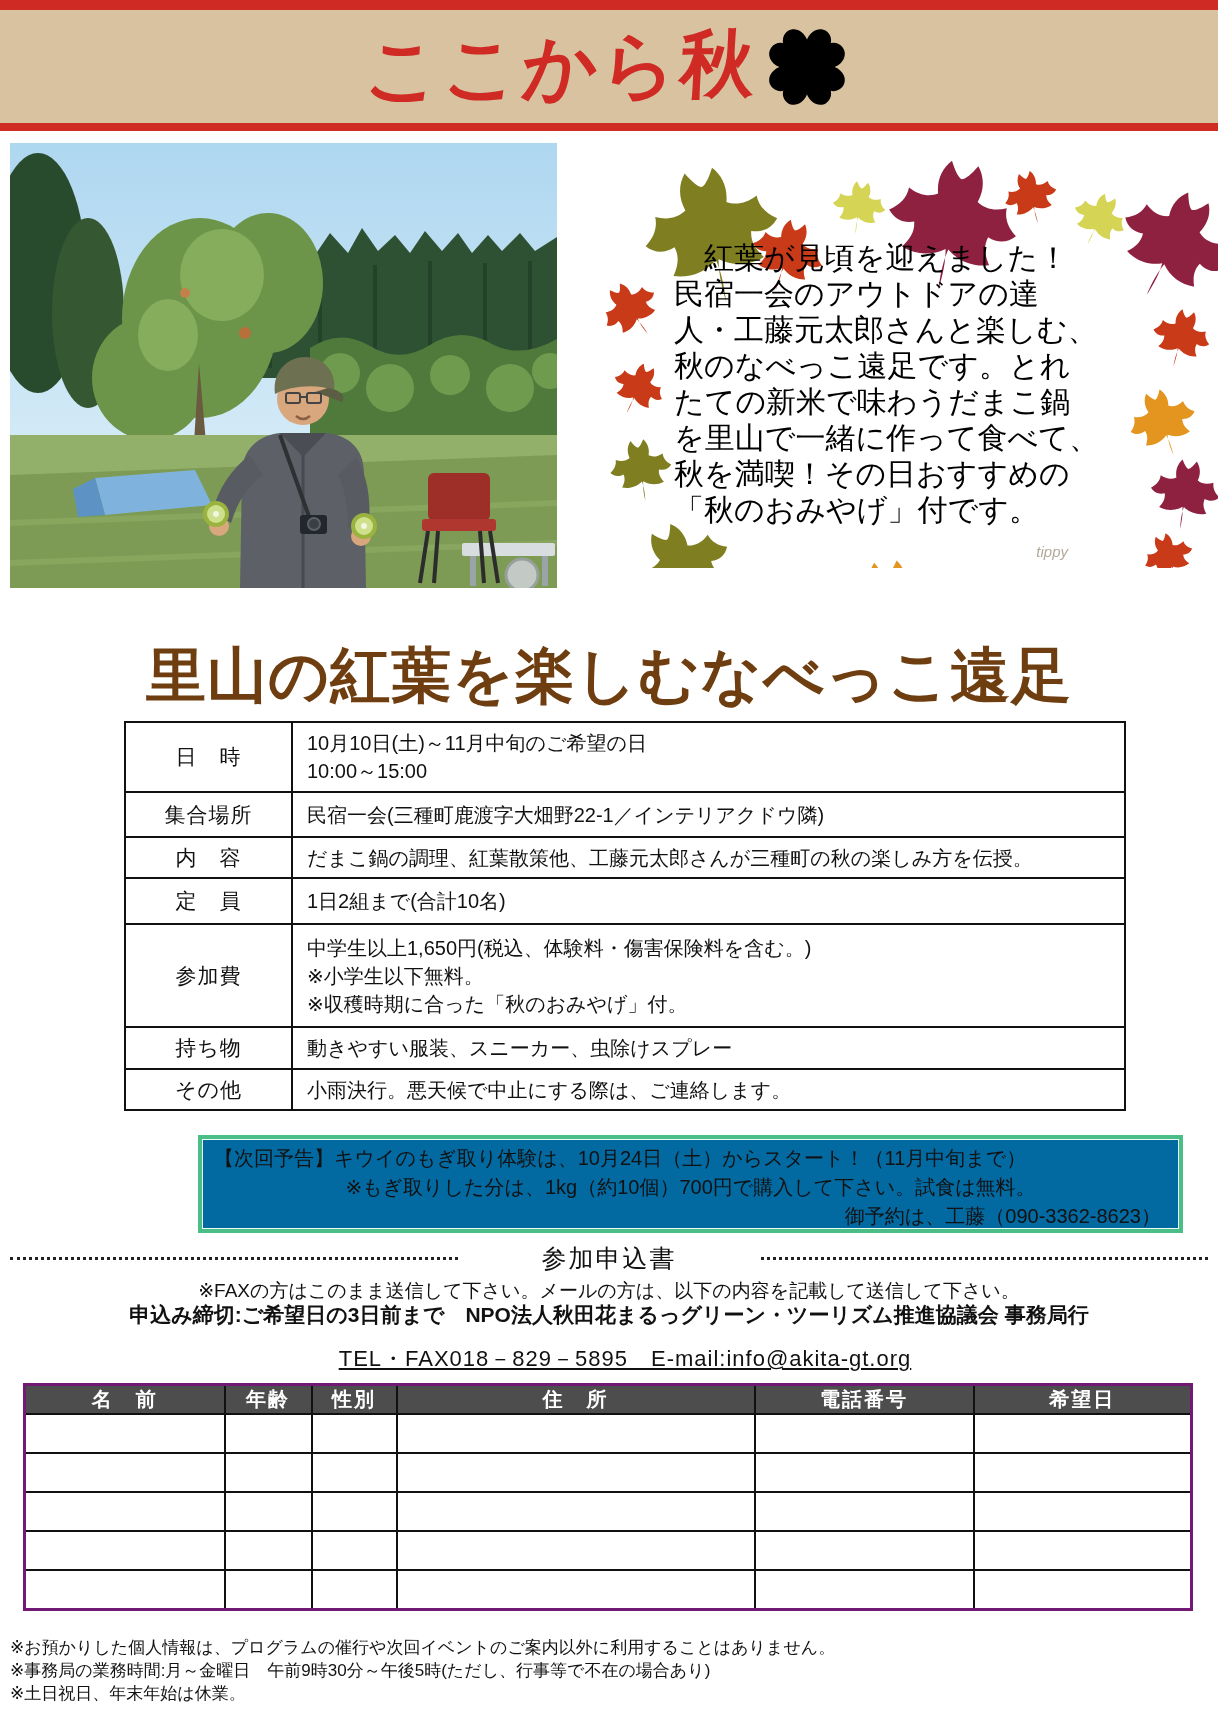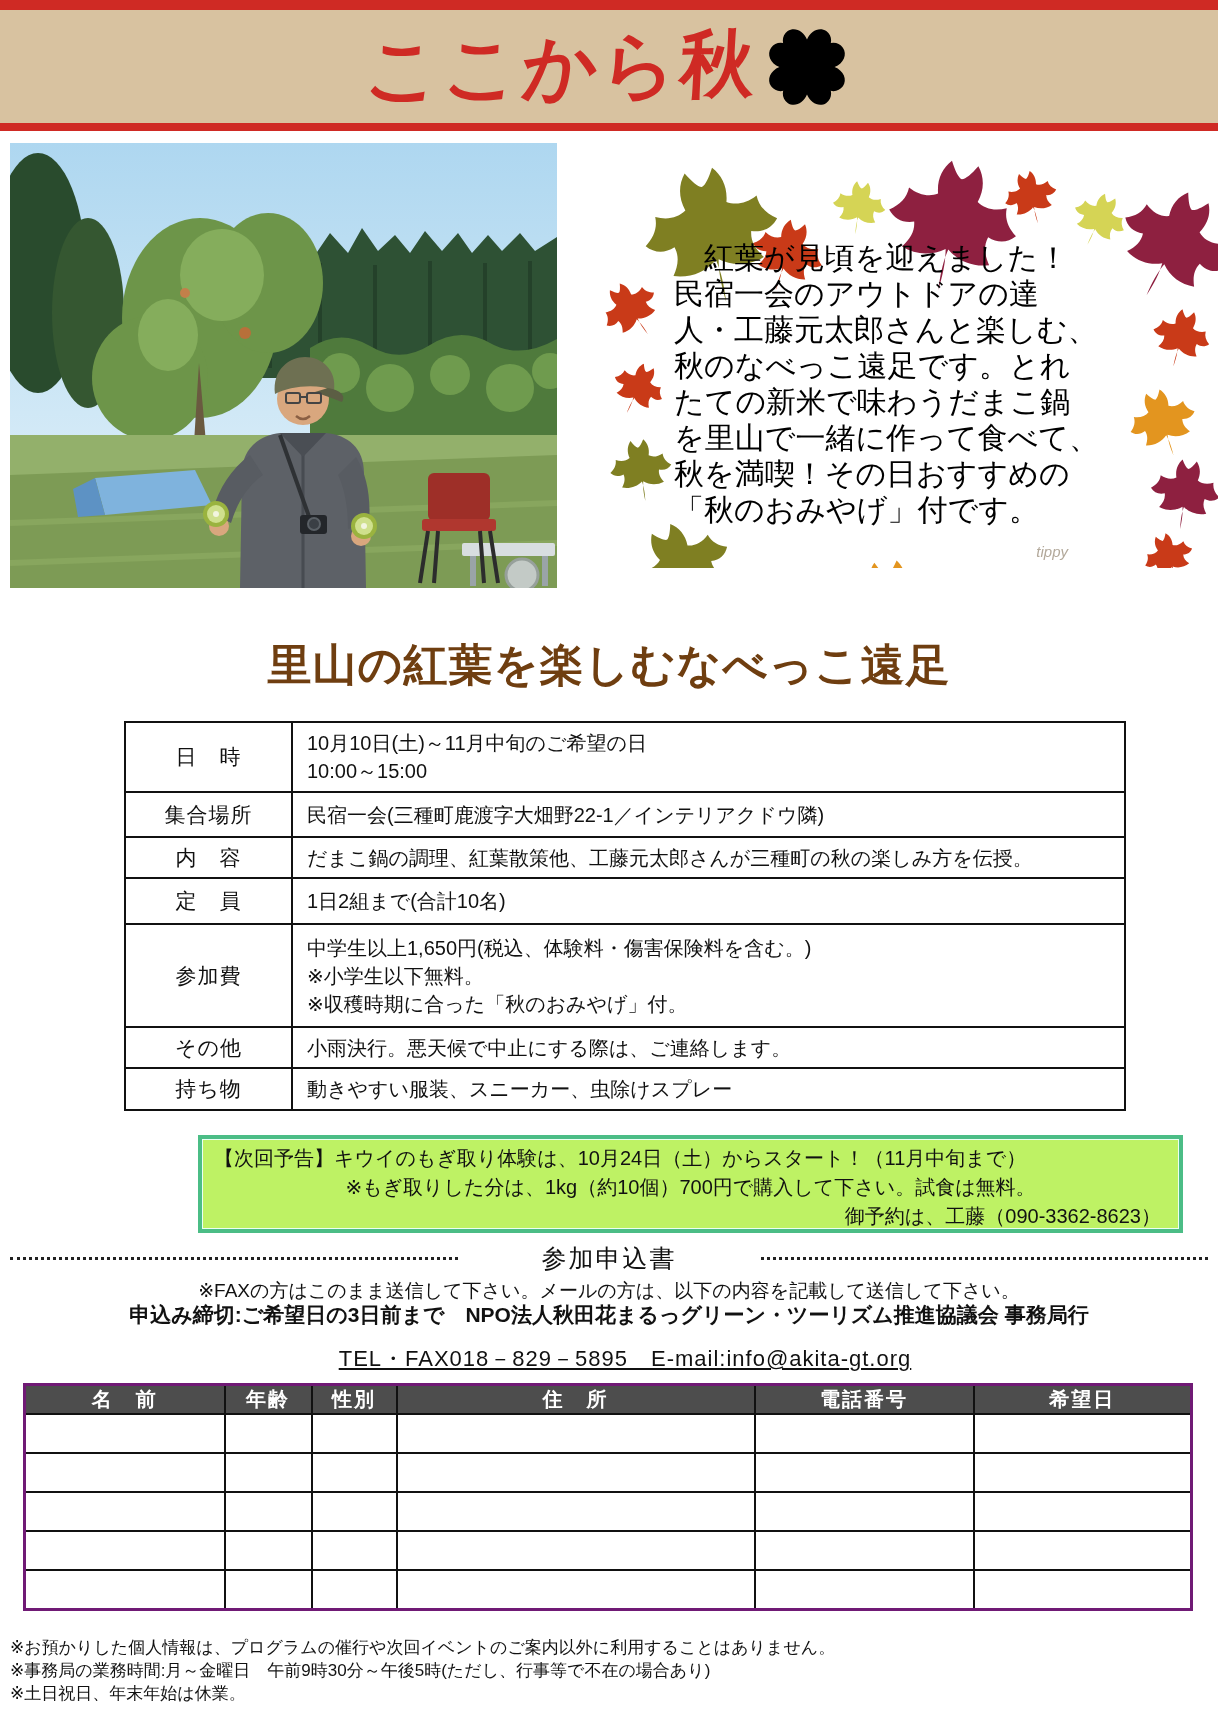--- a/index.html
+++ b/index.html
@@ -35,33 +35,33 @@
   .lf-red{fill:var(--leaf-red);}
   .lf-crimson{fill:var(--leaf-crimson);}
   .lf-yellow{fill:var(--leaf-yellow);}
   .lf-orange{fill:var(--leaf-orange);}
   .intro{position:absolute;left:92px;top:100px;width:470px;margin:0;font-size:30px;
          line-height:36px;color:#000;white-space:pre-line;}
   .signature{position:absolute;right:150px;bottom:8px;color:#b3a99b;font-size:15px;font-style:italic;}
 
   
   .title{position:absolute;left:0;top:636px;width:100%;margin:0;text-align:center;
-         font-size:44px;font-weight:bold;color:var(--brown);letter-spacing:1px;}
+         font-size:60px;font-weight:bold;color:var(--brown);letter-spacing:1px;}
 
   
   .info{position:absolute;left:124px;top:721px;width:1002px;border-collapse:collapse;
         table-layout:fixed;font-size:20px;}
   .info th,.info td{border:2px solid #111;vertical-align:middle;}
   .info th{width:167px;font-weight:normal;text-align:center;font-size:21px;letter-spacing:1px;padding:0;}
   .info td{padding:4px 8px 4px 14px;line-height:28px;white-space:pre-line;}
 
   
   .notice{position:absolute;left:198px;top:1135px;width:985px;height:98px;
           border:4px solid var(--green);box-shadow:inset 0 0 0 1px #eafff4;
-          font-size:20px;line-height:29px;padding-top:5px;background:#bef264;}
+          font-size:20px;line-height:29px;padding-top:5px;background:#0369a1;}
   .notice p{margin:0;}
   .notice .l1{padding-left:12px;}
   .notice .l2{text-align:center;}
   .notice .l3{text-align:right;padding-right:18px;}
 
   
   .applyhead{position:absolute;left:10px;top:1242px;width:1198px;display:flex;
              align-items:center;gap:84px;}
   .dots{flex:1;height:0;border-top:3px dotted #222;}
   .applytitle{font-size:25px;letter-spacing:2px;}
@@ -295,27 +295,27 @@
     <tr style="height:46px">
       <th>定　員</th>
       <td>1日2組まで(合計10名)</td>
     </tr>
     <tr style="height:103px">
       <th>参加費</th>
       <td>中学生以上1,650円(税込、体験料・傷害保険料を含む。)
 ※小学生以下無料。
 ※収穫時期に合った「秋のおみやげ」付。</td>
     </tr>
+    <tr style="height:42px">
+      <th>持ち物</th>
+      <td>動きやすい服装、スニーカー、虫除けスプレー</td>
+    </tr>
     <tr style="height:41px">
       <th>その他</th>
       <td>小雨決行。悪天候で中止にする際は、ご連絡します。</td>
-    </tr>
-    <tr style="height:42px">
-      <th>持ち物</th>
-      <td>動きやすい服装、スニーカー、虫除けスプレー</td>
     </tr>
   </tbody>
     </table>
 
   <div class="notice">
     <p class="l1">【次回予告】キウイのもぎ取り体験は、10月24日（土）からスタート！（11月中旬まで）</p>
     <p class="l2">※もぎ取りした分は、1kg（約10個）700円で購入して下さい。試食は無料。</p>
     <p class="l3">御予約は、工藤（090-3362-8623）</p>
   </div>
 

